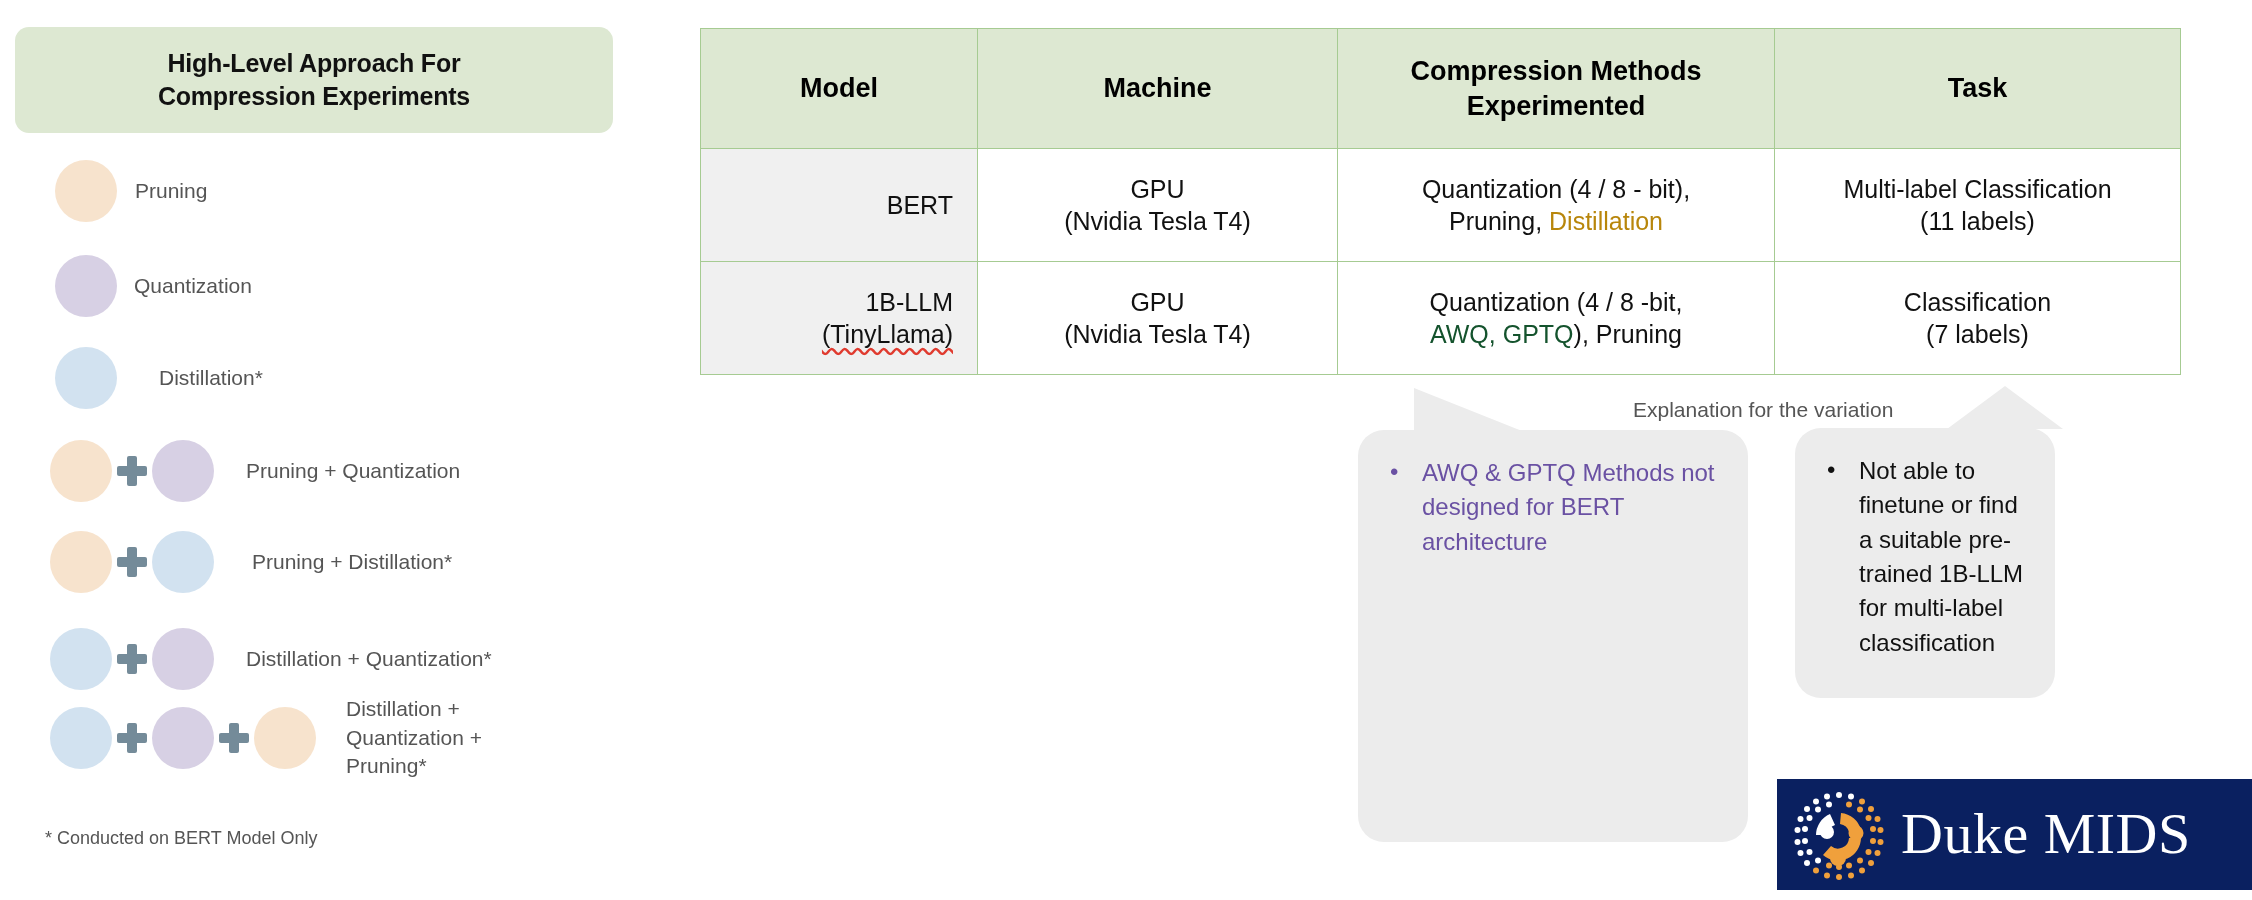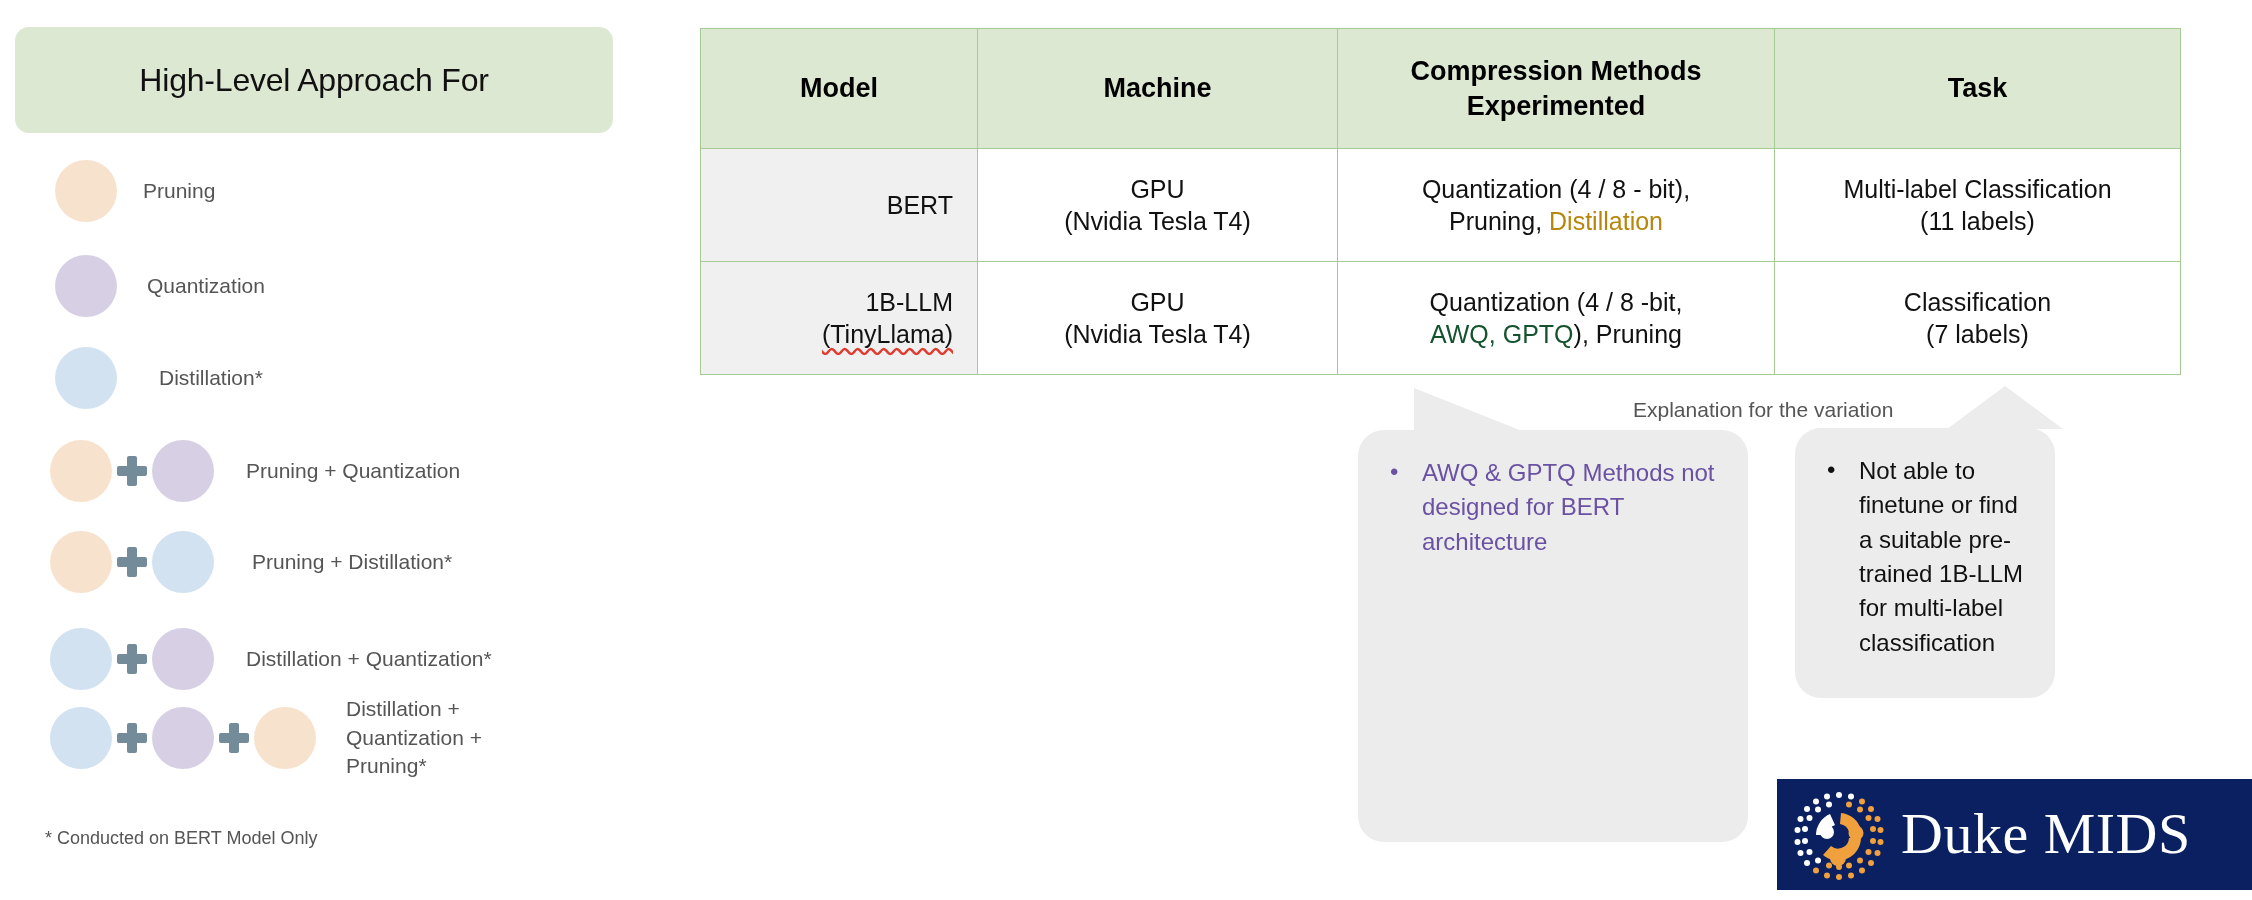--- a/index.html
+++ b/index.html
@@ -13,21 +13,21 @@
 
   
   #left-panel { position:absolute; left:0; top:0; width:660px; height:900px; }
 
   #approach-title-box{
     position:absolute; left:15px; top:27px; width:598px; height:106px;
     background:#dde8d2; border-radius:14px;
     display:flex; align-items:center; justify-content:center;
   }
   #approach-title-box .title-text{
-    font-size:32px; font-weight:normal; color:#111111;
+    font-size:25px; font-weight:bold; color:#111111;
     text-align:center; line-height:1.32; letter-spacing:-0.2px;
   }
 
   .legend-row{ position:absolute; display:flex; align-items:center; }
   .dot{ border-radius:50%; flex:0 0 auto; }
   .dot.peach{ background:#f7e3cd; }
   .dot.lilac{ background:#d7d0e4; }
   .dot.blue { background:#d2e2f0; }
   .plus-icon{ flex:0 0 auto; position:relative; width:30px; height:30px; margin:0 5px; }
   .plus-icon::before, .plus-icon::after{
@@ -156,31 +156,32 @@
   }
 </style>
 </head>
 <body>
 
 <div id="left-panel">
 
   <div id="approach-title-box">
     <div class="title-text">
       <span>High-Level Approach For</span><br>
+      <span>Compression Experiments</span>
     </div>
   </div>
 
   <div class="legend-row" style="left:55px; top:160px;">
     <span class="dot peach" style="width:62px;height:62px;"></span>
-    <span class="legend-label" style="margin-left:26px;">Pruning</span>
+    <span class="legend-label" style="margin-left:18px;">Pruning</span>
   </div>
 
   <div class="legend-row" style="left:55px; top:255px;">
     <span class="dot lilac" style="width:62px;height:62px;"></span>
-    <span class="legend-label" style="margin-left:30px;">Quantization</span>
+    <span class="legend-label" style="margin-left:17px;">Quantization</span>
   </div>
 
   <div class="legend-row" style="left:55px; top:347px;">
     <span class="dot blue" style="width:62px;height:62px;"></span>
     <span class="legend-label" style="margin-left:42px;">Distillation*</span>
   </div>
 
   <div class="legend-row" style="left:50px; top:440px;">
     <span class="dot peach" style="width:62px;height:62px;"></span>
     <span class="plus-icon"></span>

